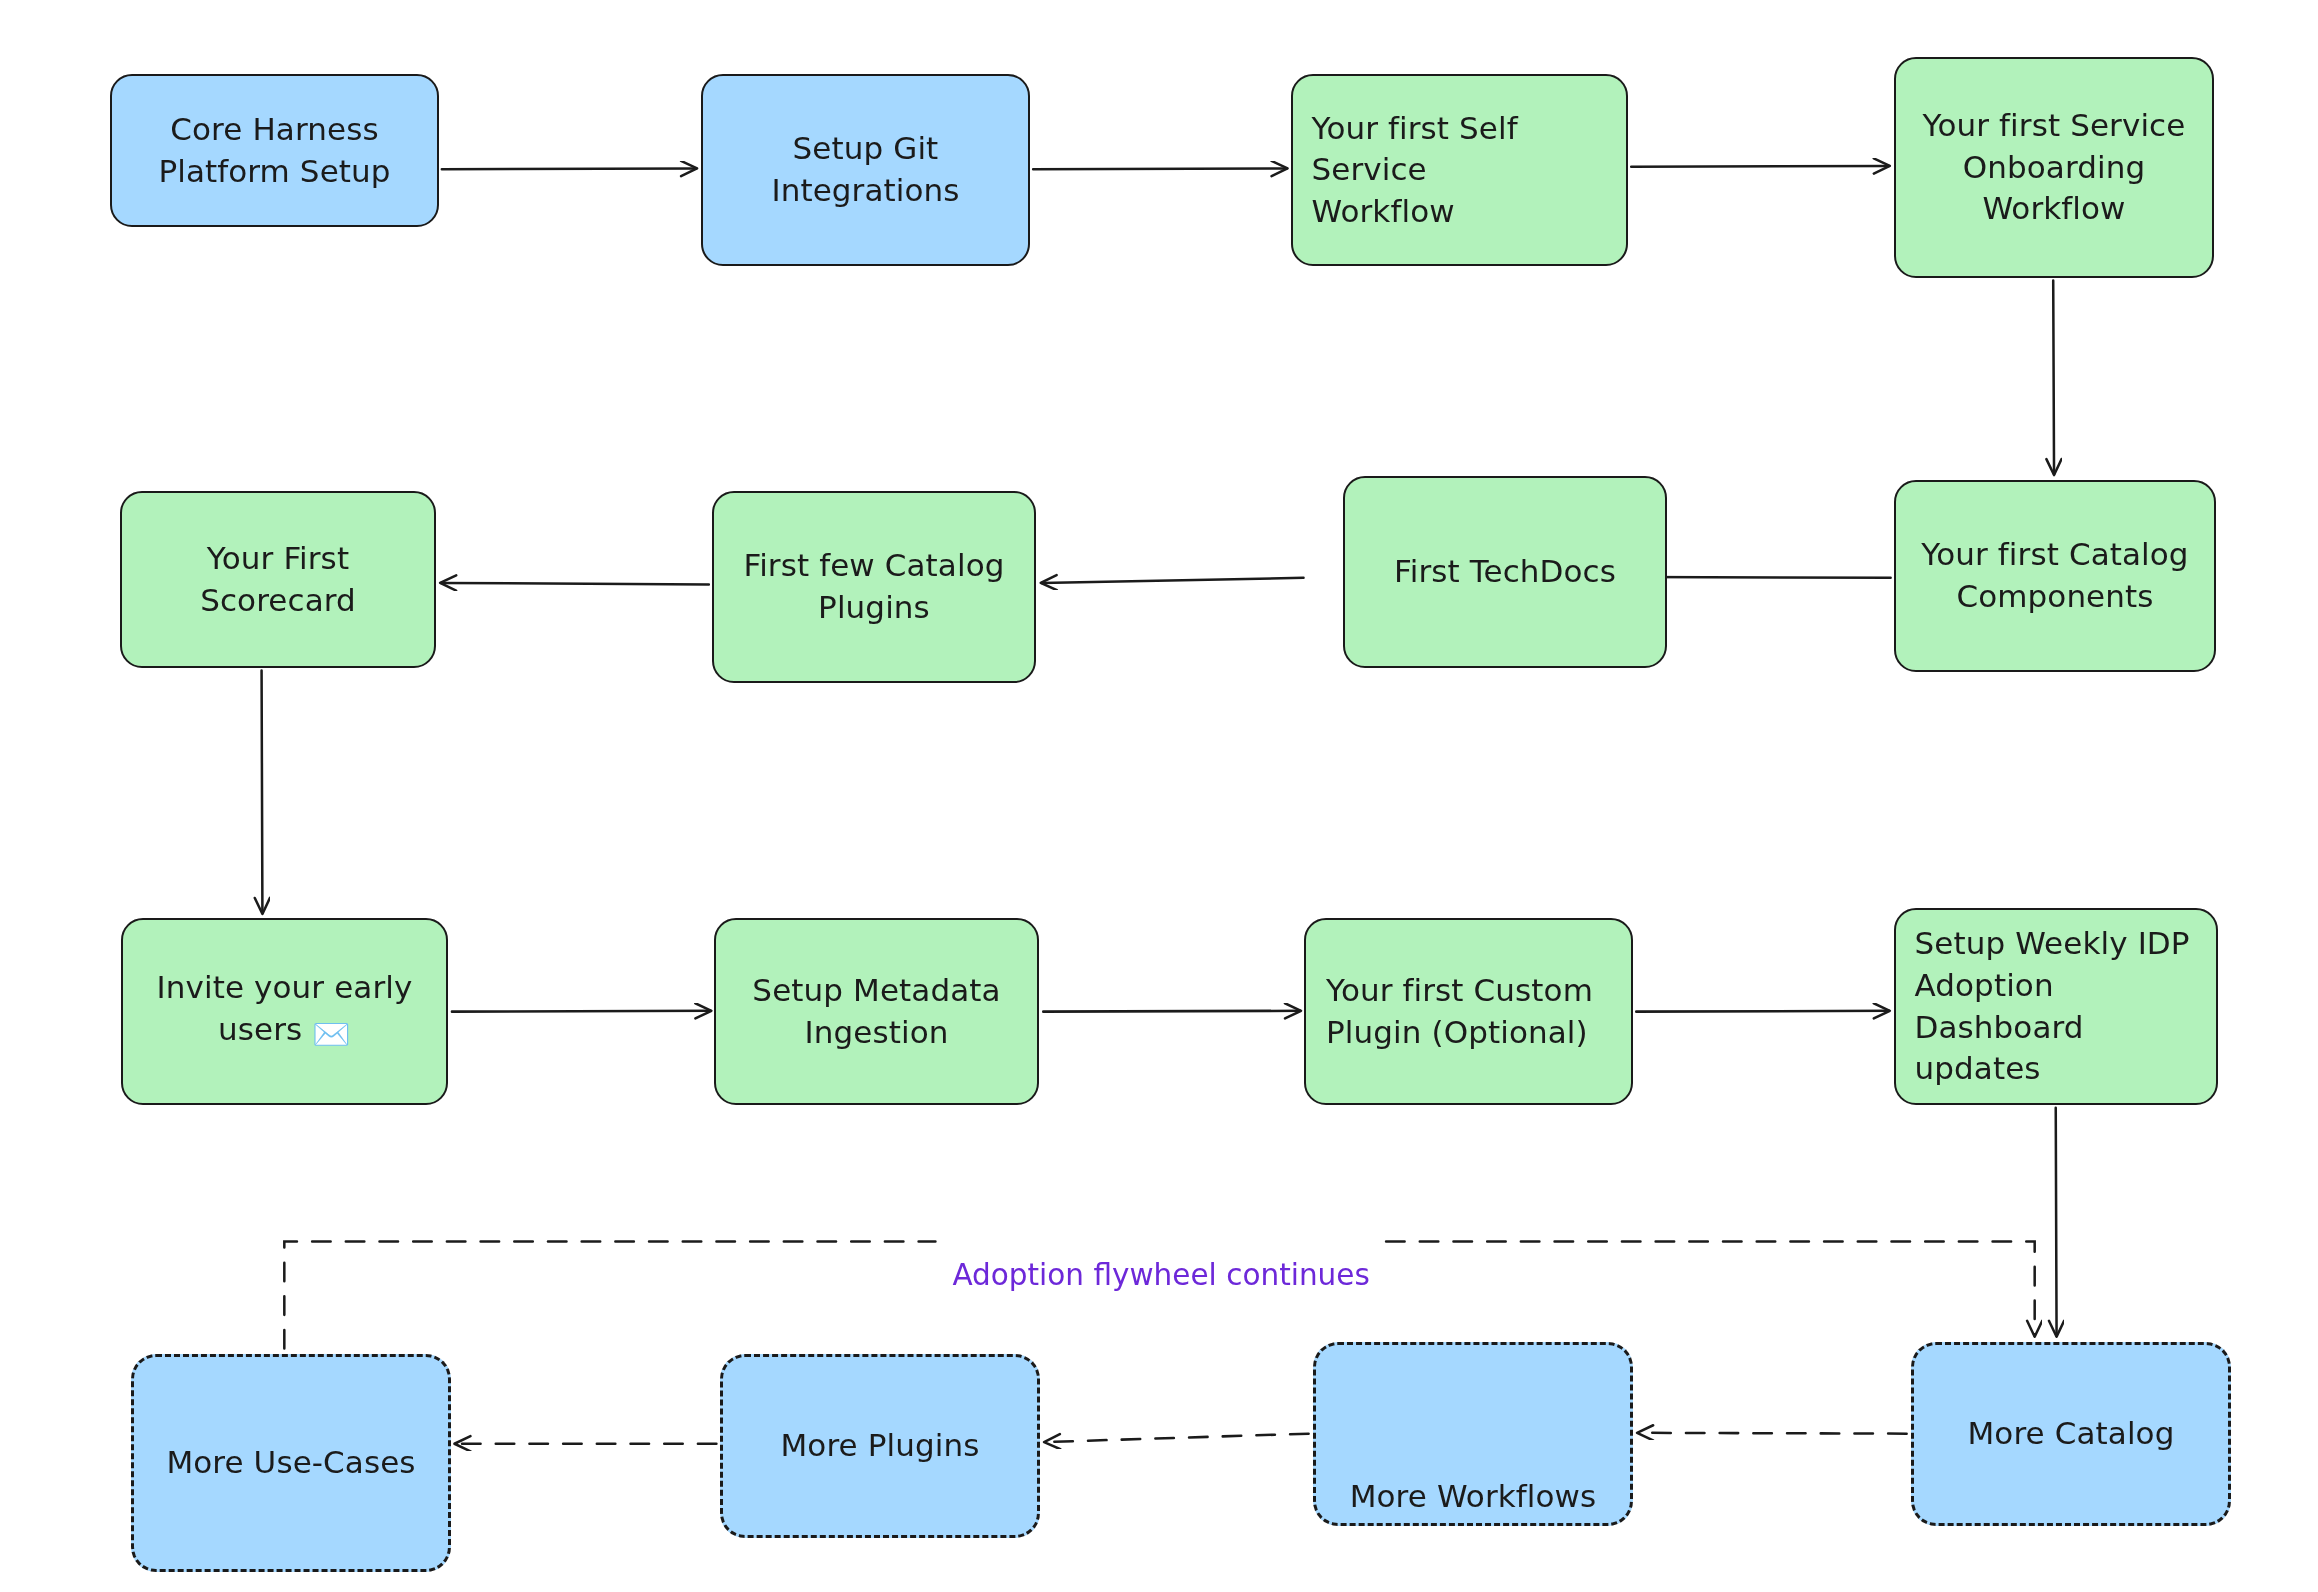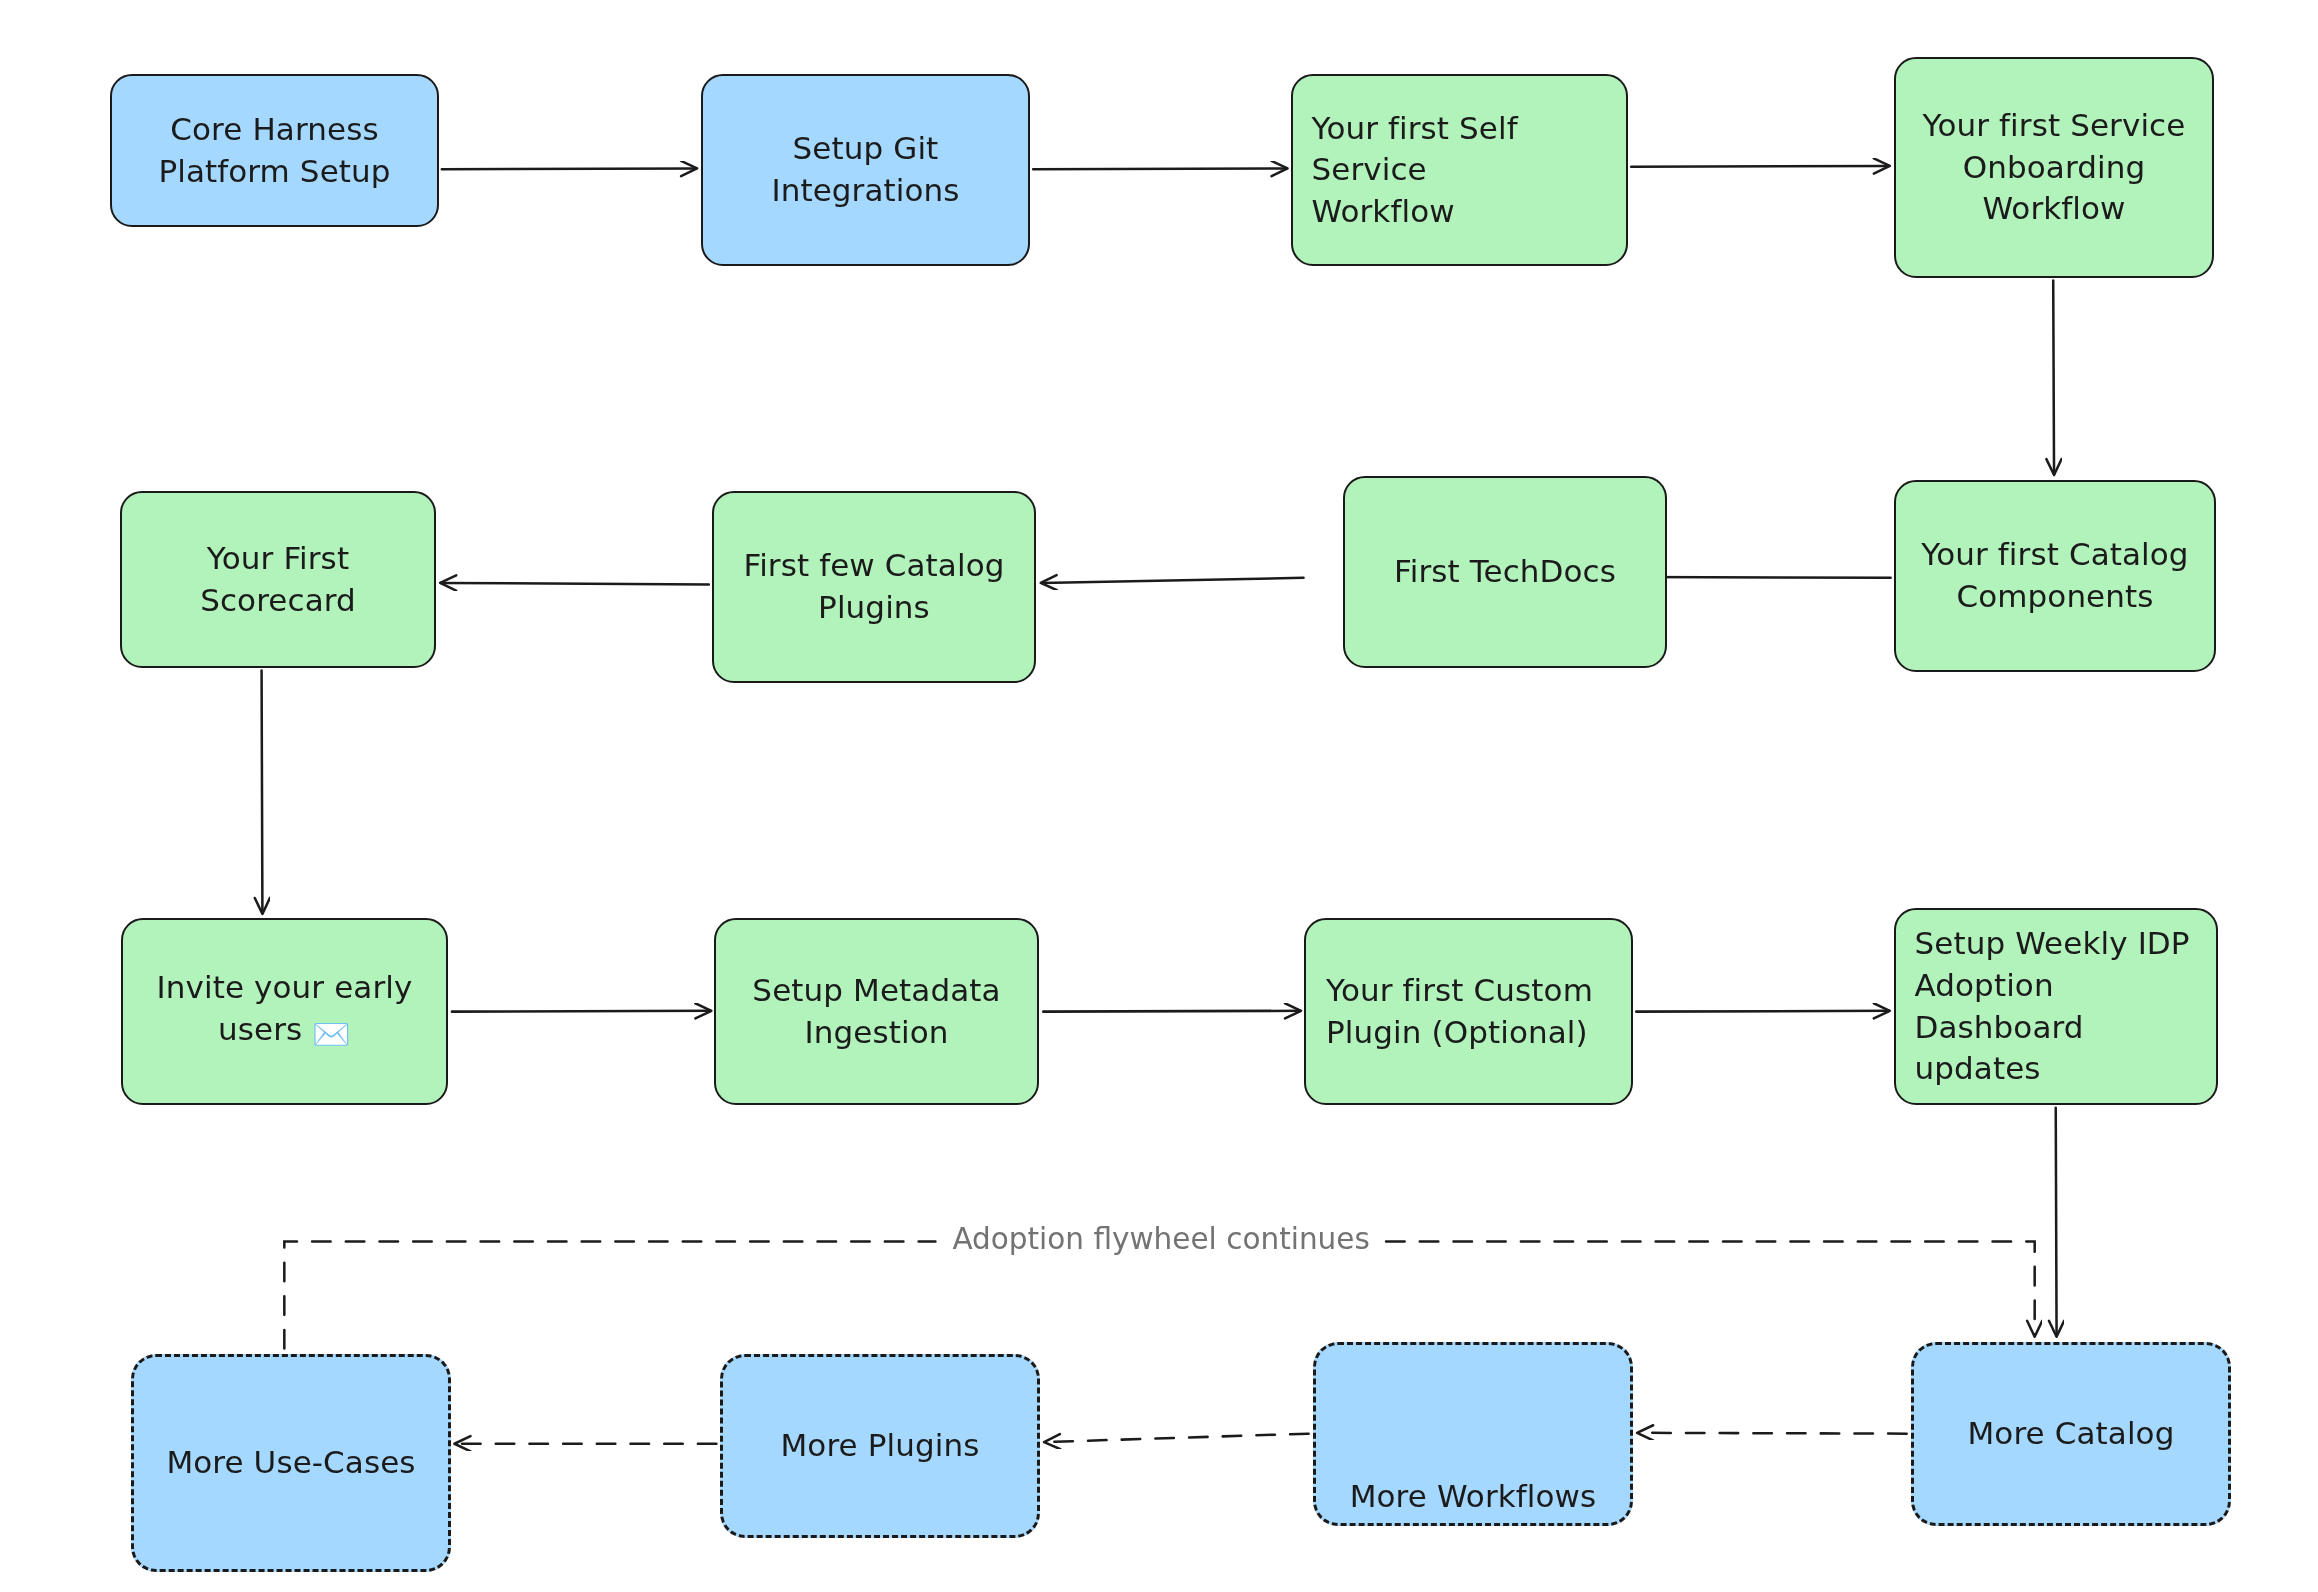--- a/index.html
+++ b/index.html
@@ -50,25 +50,26 @@
   .fill-blue  { background: #a5d8ff; }
   .fill-green { background: #b2f2bb; }
   .dashed-node {
     border-style: dashed;
     border-width: 3.4px;
     border-radius: 25px;
   }
   .edge-label {
     position: absolute;
     font-size: 29.5px;
-    color: #737373;
+    color: #6d28d9;
     background: #ffffff;
     padding: 0 8.4px;
     white-space: nowrap;
     z-index: 6;
+    margin-top: 36px;
   }
   .emoji {
     display: inline-block;
     vertical-align: -5px;
     margin-left: 10px;
   }
 </style>
 </head>
 <body>
 

